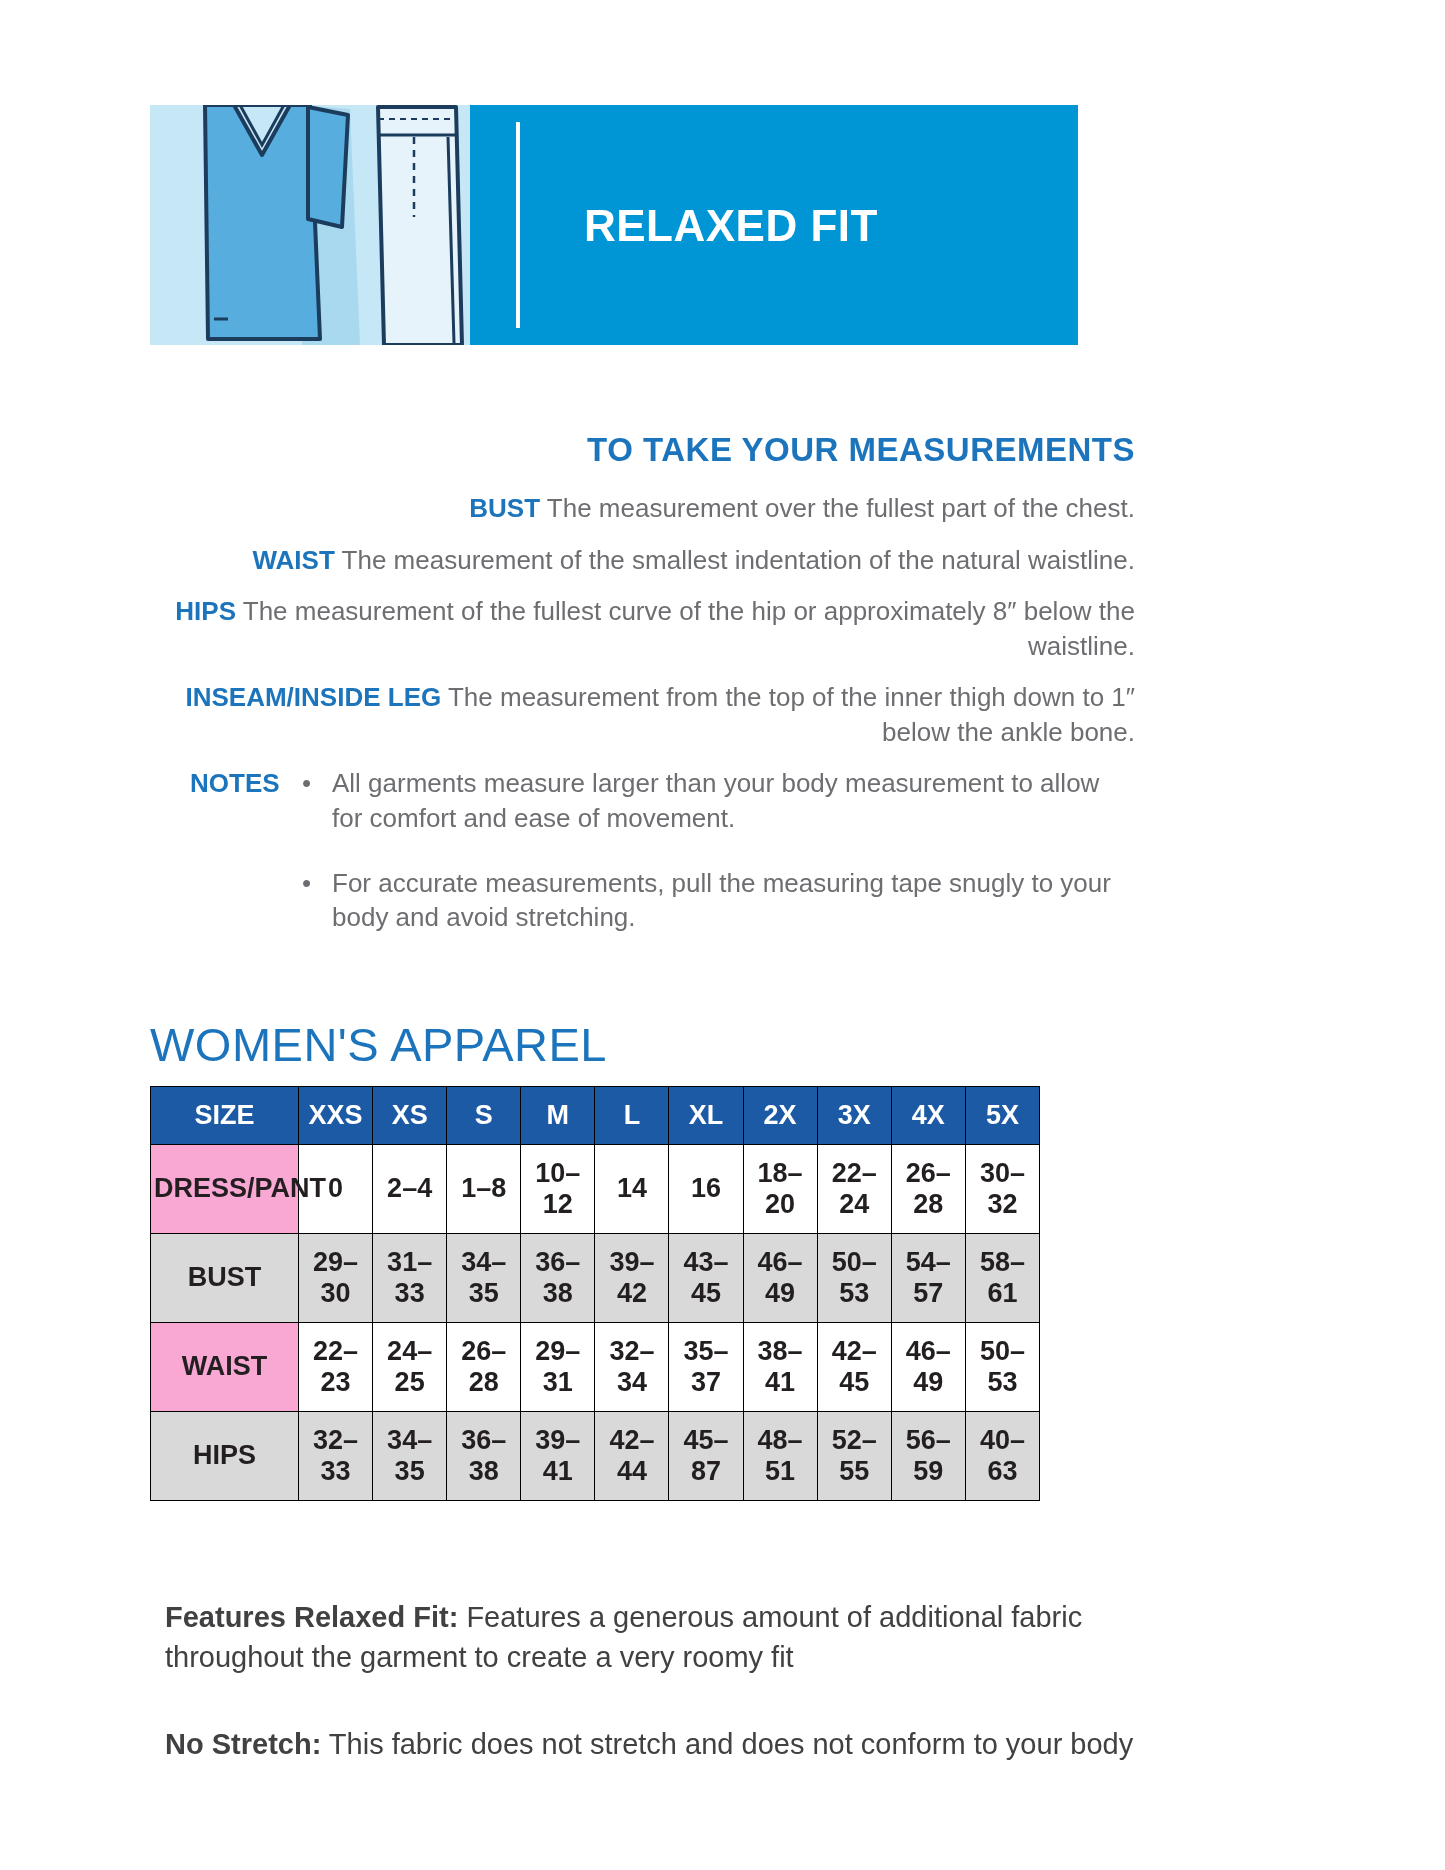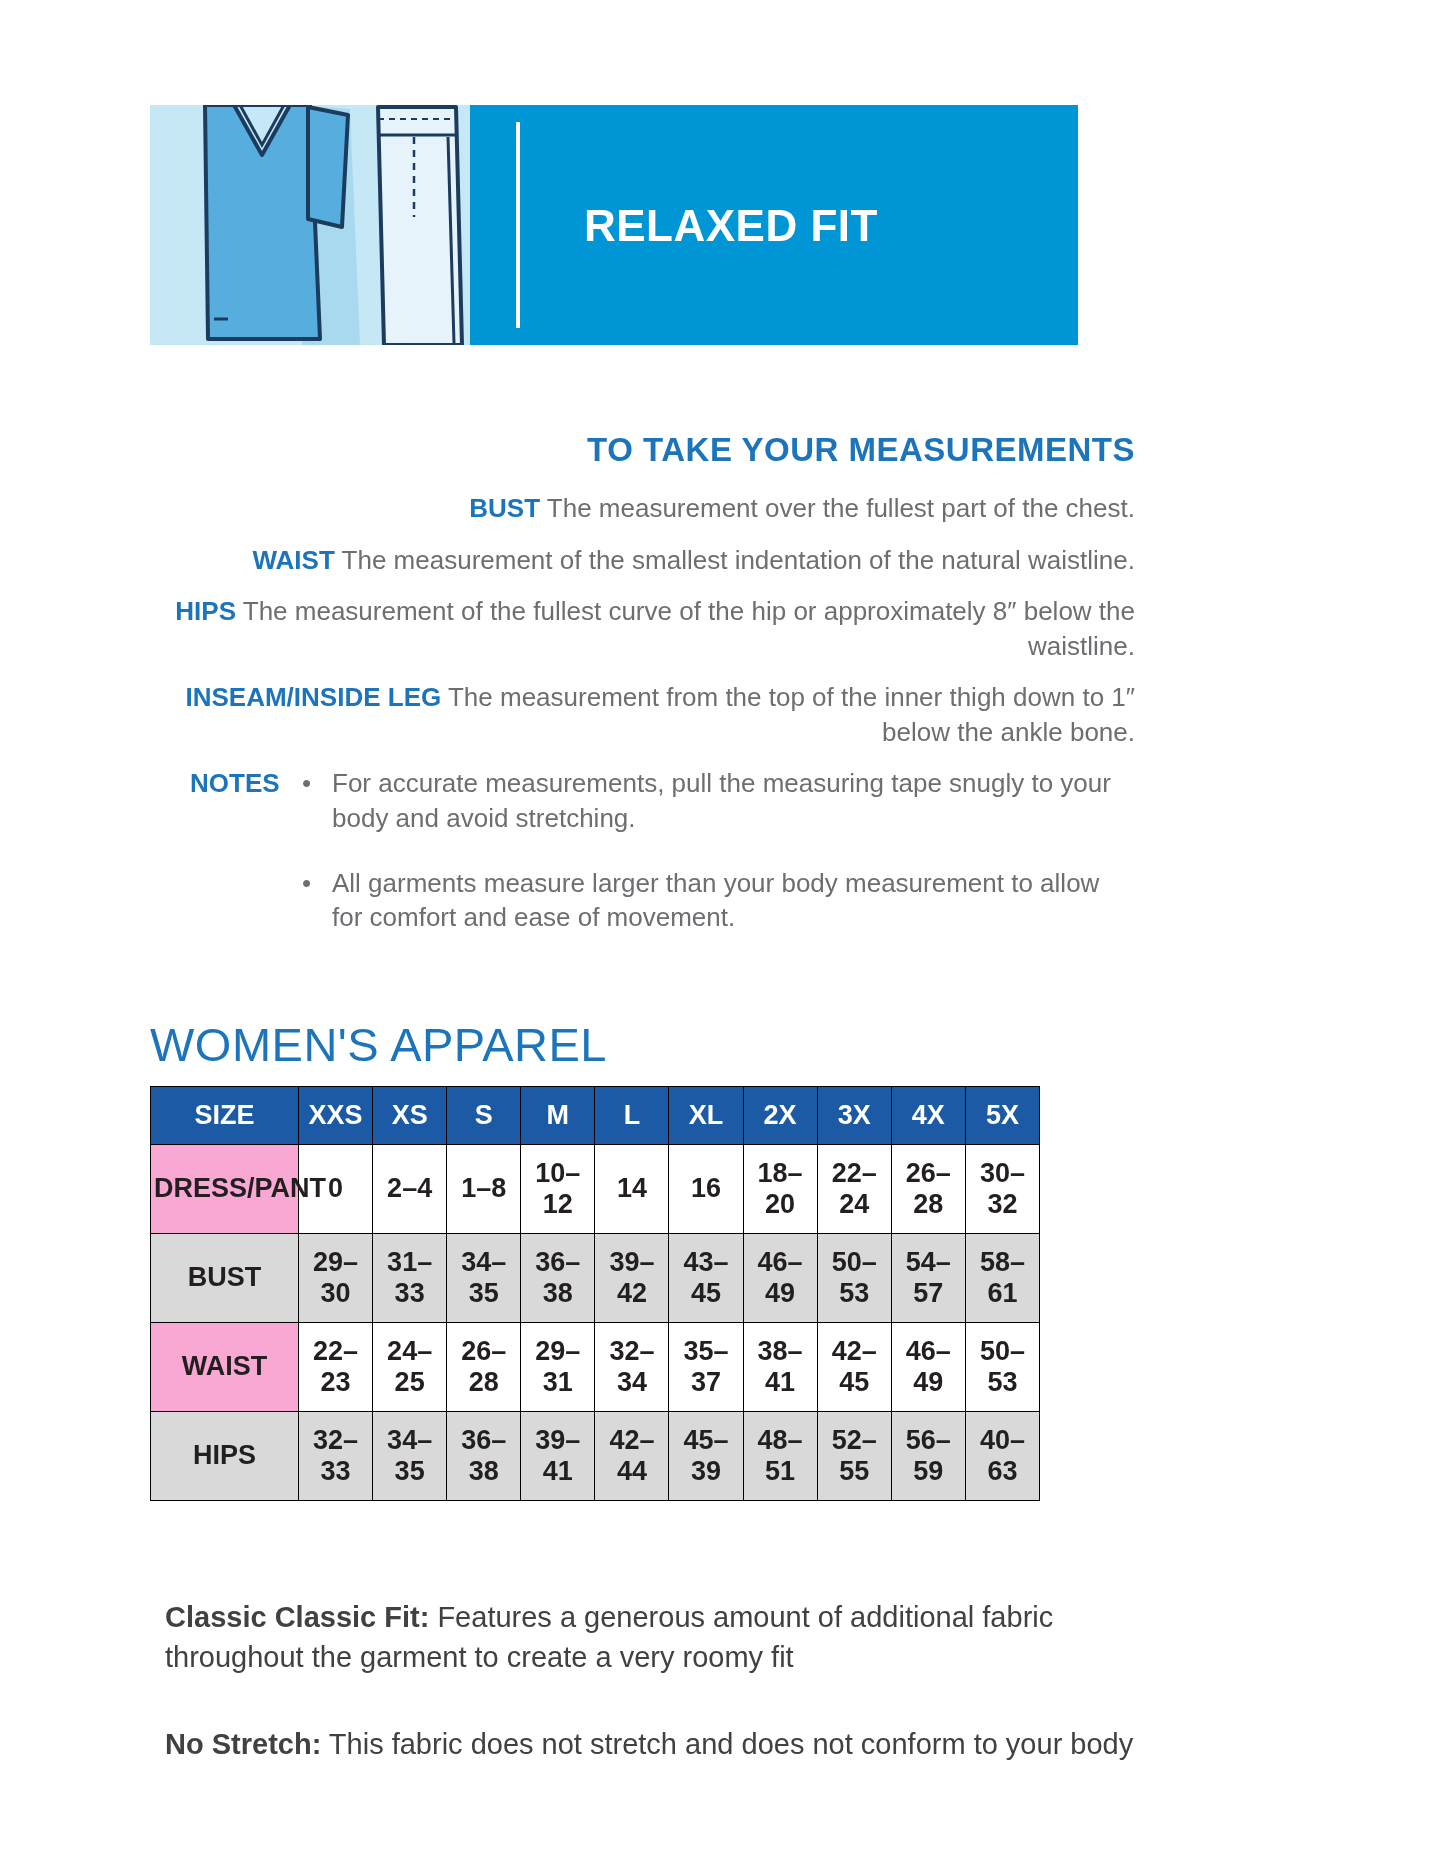--- a/index.html
+++ b/index.html
@@ -114,22 +114,22 @@
     <div>
         <p class="m-item"><span class="m-label">BUST</span> The measurement over the fullest part of the chest.</p>
         <p class="m-item"><span class="m-label">WAIST</span> The measurement of the smallest indentation of the natural waistline.</p>
         <p class="m-item"><span class="m-label">HIPS</span> The measurement of the fullest curve of the hip or approximately 8″ below the waistline.</p>
         <p class="m-item"><span class="m-label">INSEAM/INSIDE LEG</span> The measurement from the top of the inner thigh down to 1″ below the ankle bone.</p>
       </div>
 
     <div class="notes">
       <span class="m-label notes-label">NOTES</span>
       <ul class="notes-list">
+          <li>All garments measure larger than your body measurement to allow for comfort and ease of movement.</li>
           <li>For accurate measurements, pull the measuring tape snugly to your body and avoid stretching.</li>
-          <li>All garments measure larger than your body measurement to allow for comfort and ease of movement.</li>
         </ul>
     </div>
 
     <h2 class="apparel-heading">WOMEN'S APPAREL</h2>
     <table class="size-chart">
       <thead>
         <tr>
             <th>SIZE</th>
             <th>XXS</th>
             <th>XS</th>
@@ -183,33 +183,33 @@
             <td>46–49</td>
             <td>50–53</td>
           </tr>
           <tr class="alt">
             <th>HIPS</th>
             <td>32–33</td>
             <td>34–35</td>
             <td>36–38</td>
             <td>39–41</td>
             <td>42–44</td>
-            <td>45–39</td>
+            <td>45–87</td>
             <td>48–51</td>
             <td>52–55</td>
             <td>56–59</td>
             <td>40–63</td>
           </tr>
         </tbody>
     </table>
   </div>
 
   <div class="footnotes">
     <p class="footnote">
-      <strong>Classic Classic Fit:</strong>
+      <strong>Features Relaxed Fit:</strong>
       <span>Features a generous amount of additional fabric throughout the garment to create a very roomy fit</span>
     </p>
     <p class="footnote">
       <strong>No Stretch:</strong>
       <span>This fabric does not stretch and does not conform to your body</span>
     </p>
   </div>
 
 </div>
 

